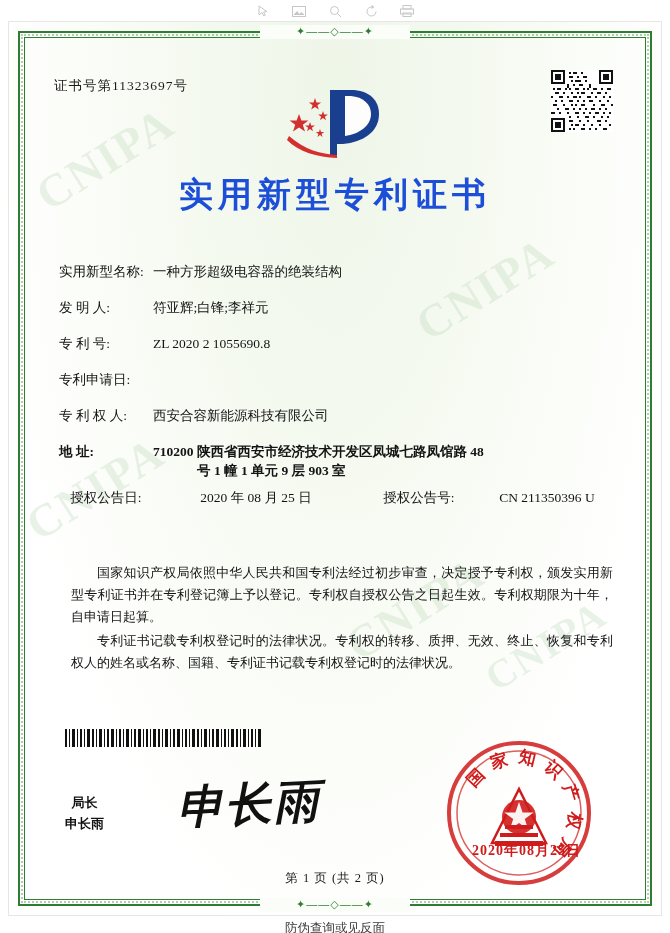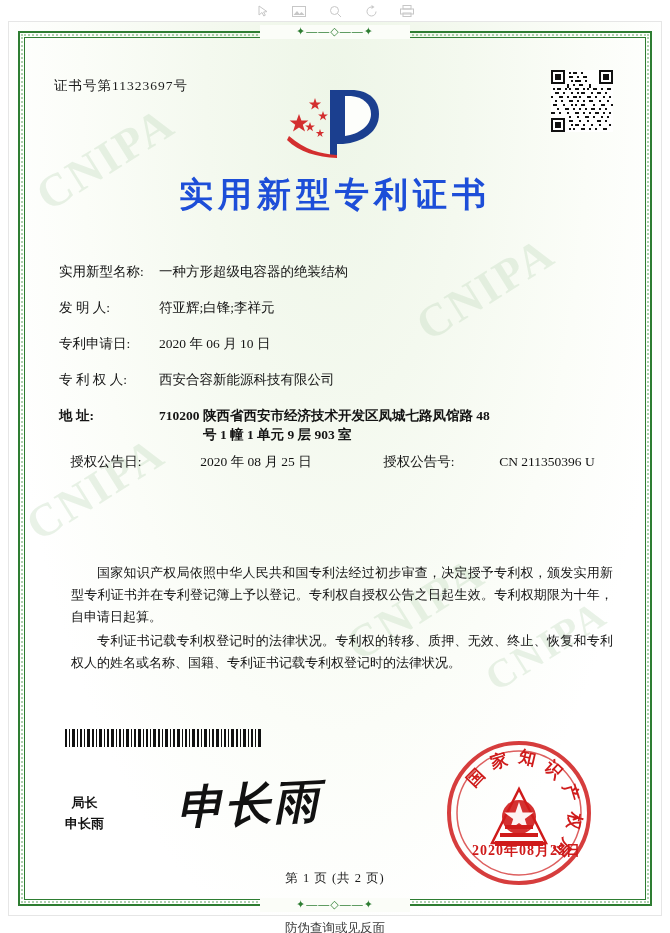--- a/index.html
+++ b/index.html
@@ -105,21 +105,20 @@
   }
 
   
   .fields{position:absolute;left:50px;top:240px;right:46px;}
   .row{
     display:flex;
     font-family:"Liberation Serif", serif;
     font-size:13.5px;color:#141414;
     margin-bottom:17px;
     line-height:19px;
-    gap:6px;
   }
   .row .lbl{
     width:94px;flex:0 0 94px;
     letter-spacing:0px;
     white-space:nowrap;
   }
   .row .val{flex:1;}
   .row .val .l2{display:block;margin-left:44px;}
   .row.addr{margin-bottom:8px;font-weight:bold;}
   .row.pub{margin-bottom:6px;}
@@ -388,24 +387,27 @@
       <div class="row">
         <span class="lbl">实用新型名称:</span>
         <span class="val">一种方形超级电容器的绝装结构</span>
       </div>
 
       <div class="row">
         <span class="lbl">发  明  人:</span>
         <span class="val">符亚辉;白锋;李祥元</span>
       </div>
 
+      <div class="row">
+        <span class="lbl">专  利  号:</span>
+        <span class="val">ZL 2020 2 1055690.8</span>
+      </div>
 
       <div class="row">
         <span class="lbl">专利申请日:</span>
-        <span class="val">2020 年 06 月 10 日</span>
       </div>
 
       <div class="row">
         <span class="lbl">专 利 权 人:</span>
         <span class="val">西安合容新能源科技有限公司</span>
       </div>
 
       <div class="row addr">
         <span class="lbl">地      址:</span>
         <span class="val">

